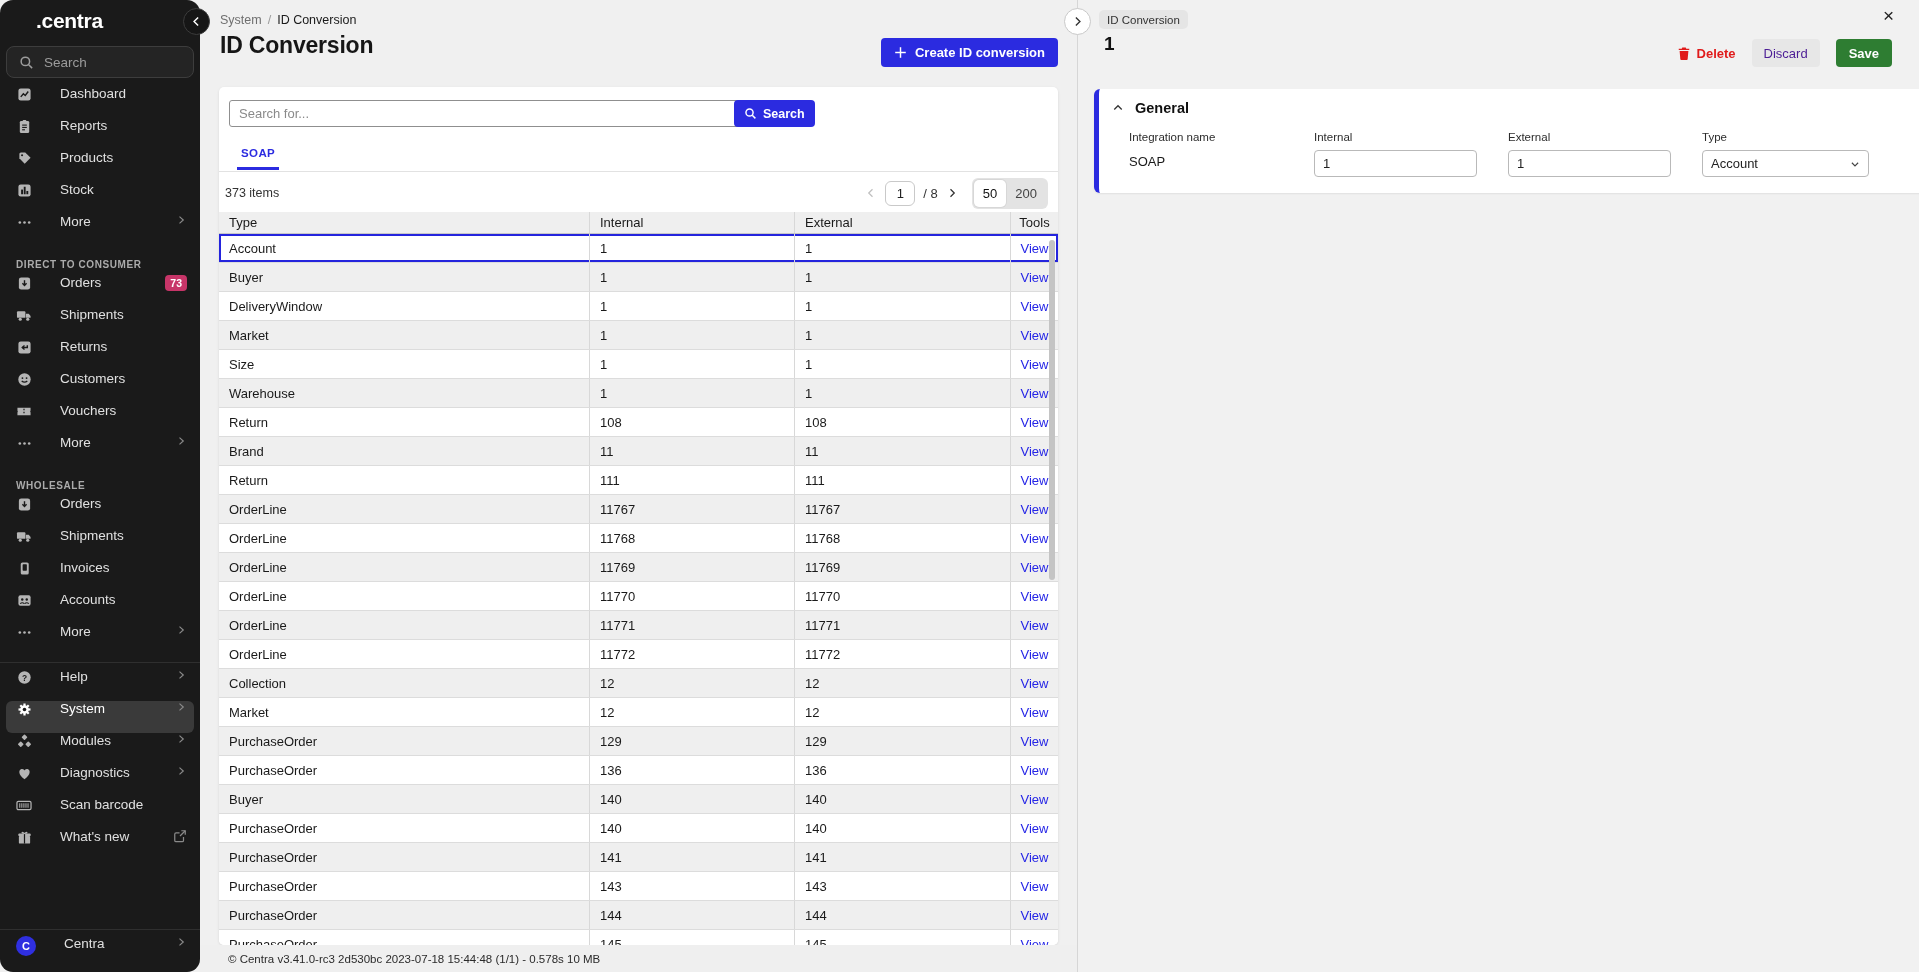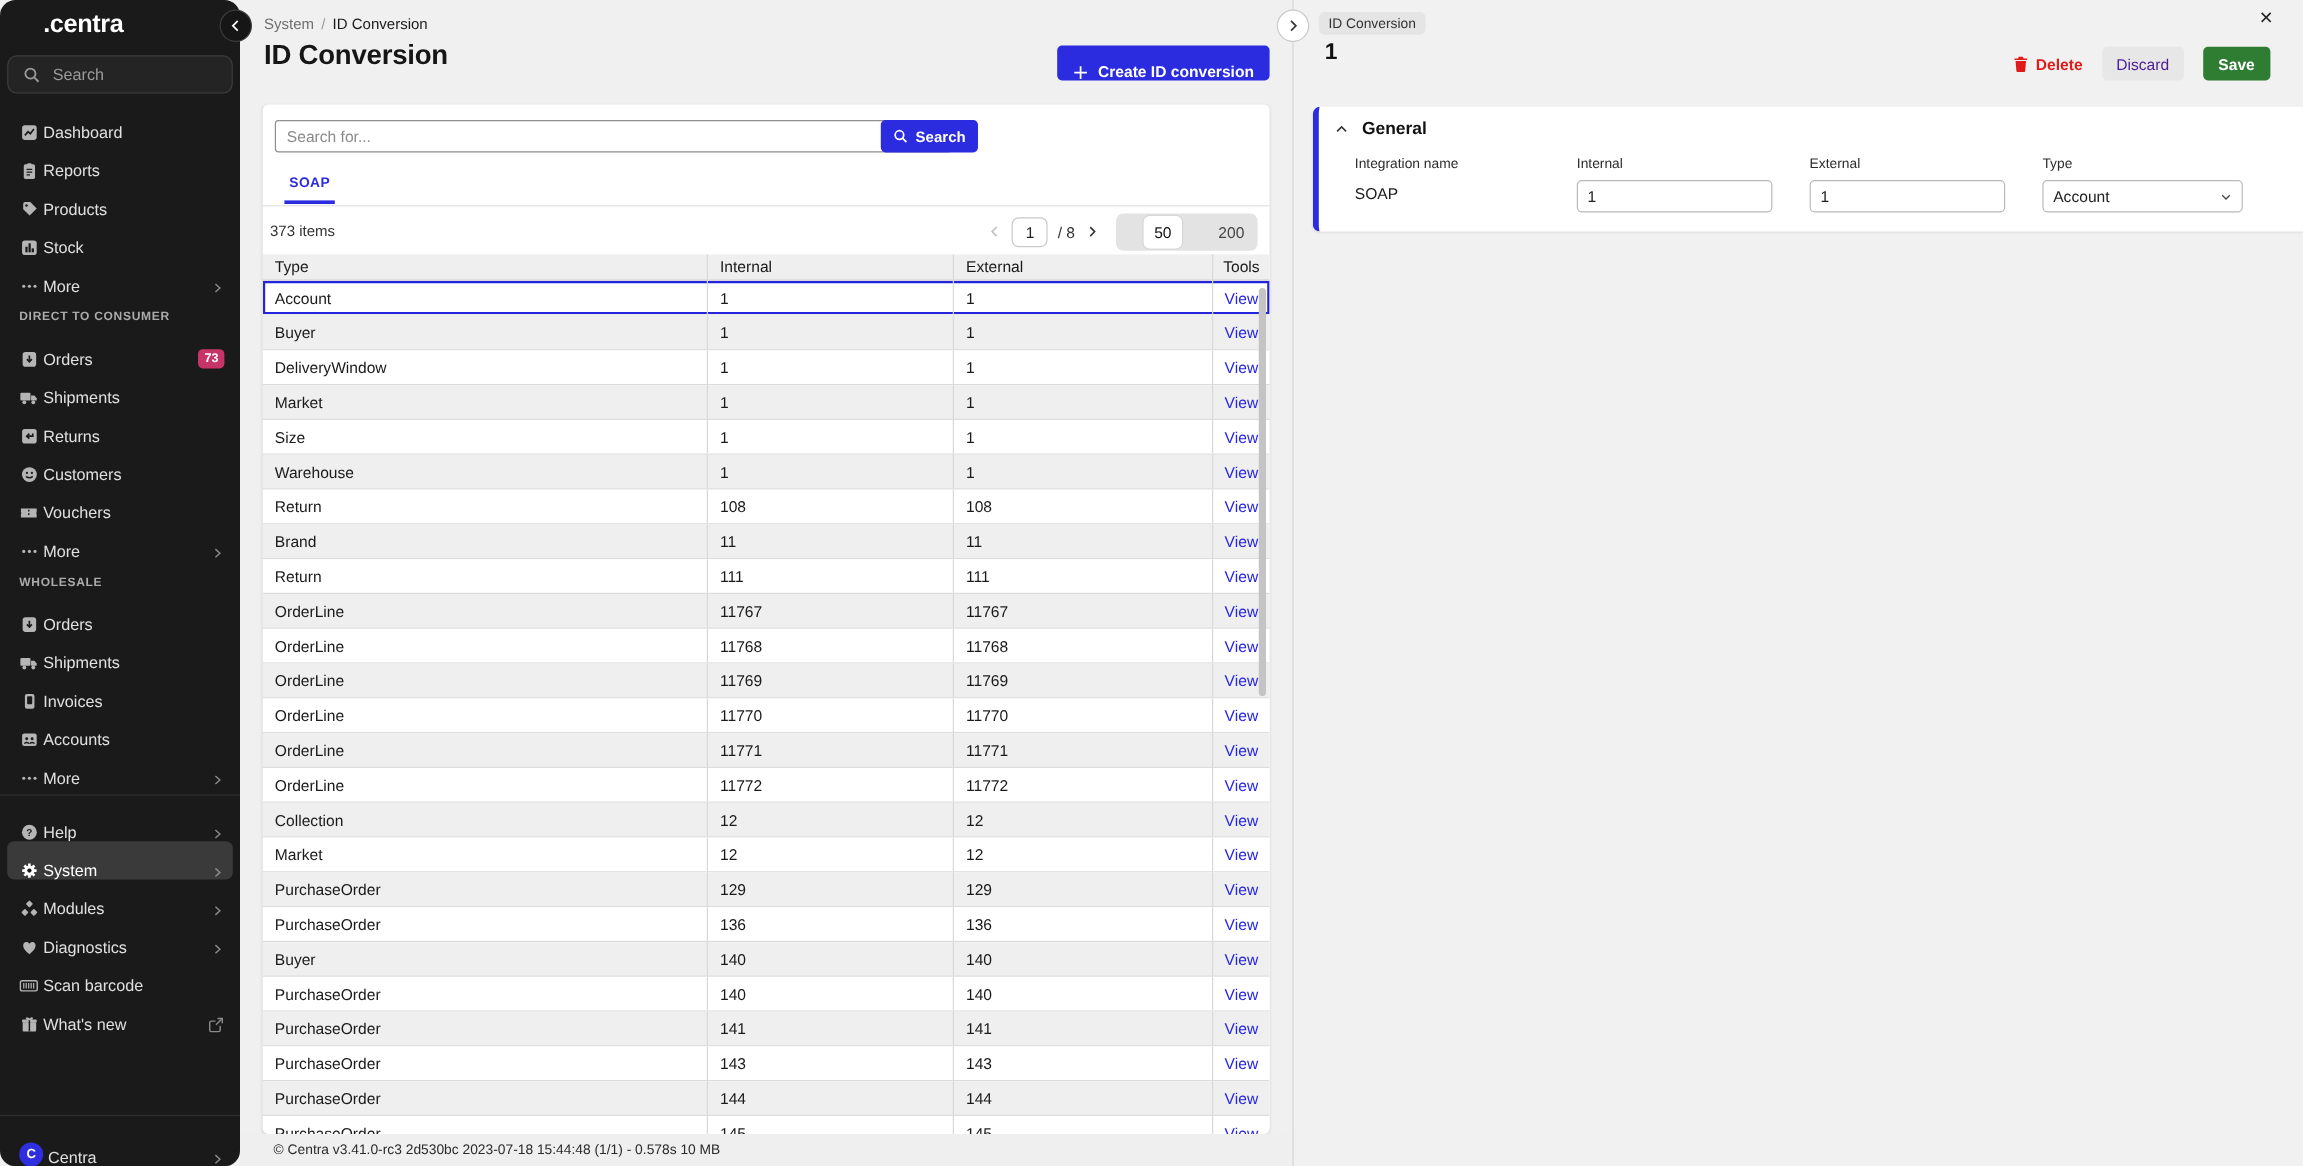--- a/index.html
+++ b/index.html
@@ -8,21 +8,21 @@
          --accent:#2b2be0; --save:#2e7d32; --del:#e01b1b; --badge:#c73568; }
 
   
   .sidebar { position:absolute; left:0; top:0; bottom:0; width:200px; background:#1a1a1a; z-index:5;border-radius:13px; }
   .collapse-btn { position:absolute; left:183px; top:8px; width:27px; height:27px; border-radius:50%;
                   background:#161616; border:1px solid #3c3c3c; display:flex; align-items:center; justify-content:center; z-index:9; cursor:pointer; }
   .logo { padding:9px 0 0 36px; font-size:21px; font-weight:bold; color:#fff; letter-spacing:-0.3px; }
   .sb-search { margin:13px 6px 0; height:32px; background:#242424; border:1px solid #3d3d3d; border-radius:8px;
                display:flex; align-items:center; gap:10px; padding:0 12px; color:#9c9c9c; font-size:13.5px; cursor:pointer; }
   .sb-nav { margin-top:8px; }
-  .sb-item { height:32px; display:flex; align-items:flex-end; padding:0 13px 0 16px; gap:4px;
+  .sb-item { height:32px; display:flex; align-items:flex-start; padding:0 13px 0 16px; gap:28px;
              font-size:13.5px; color:#e0e0e0; cursor:pointer; position:relative; }
   .sb-item .icon { width:16px; height:16px; display:flex; align-items:center; justify-content:center; color:#b5b5b5; flex:none; }
   .sb-item .lbl { flex:1; white-space:nowrap; }
   .sb-item.selected { background:#3a3a3a; border-radius:6px; margin:0 6px; padding:0 7px 0 10px; color:#fff; }
   .sb-item.selected .icon { color:#fff; }
   .sb-chevron { color:#8a8a8a; display:flex; }
   .sb-badge { background:var(--badge); color:#fff; font-size:10.5px; font-weight:bold; border-radius:4px; padding:2px 5px; }
   .sb-header { padding:13px 16px 5px; font-size:10px; font-weight:bold; letter-spacing:0.6px; color:#ababab; }
   .sb-divider { height:1px; background:#2f2f2f; margin:6px 0; }
   .sb-bottom { position:absolute; left:0; right:0; bottom:0; }
@@ -30,41 +30,41 @@
   .avatar { width:20px; height:20px; border-radius:50%; background:#2f2fe0; color:#fff; font-size:11px; font-weight:bold;
             display:flex; align-items:center; justify-content:center; flex:none; }
 
   
   .main { position:absolute; left:200px; top:0; width:877px; bottom:0; }
   .breadcrumb { position:absolute; left:20px; top:13px; font-size:12.5px; color:#6f6f6f; }
   .breadcrumb .sep { color:#9a9a9a; margin:0 6px; }
   .breadcrumb .current { color:#1a1a1a; }
   .page-title { position:absolute; left:20px; top:32px; font-size:23px; font-weight:800; color:#161616; letter-spacing:-0.2px; }
   .create-btn { position:absolute; right:19px; top:38px; height:29px; background:var(--accent); color:#fff; border:none;
-                border-radius:4px; font-size:13px; font-weight:600; display:flex; align-items:flex-end; gap:8px; padding:0 13px;
+                border-radius:4px; font-size:13px; font-weight:600; display:flex; align-items:center; gap:8px; padding:0 13px;
                 font-family:inherit; cursor:pointer; }
   .card { position:absolute; left:19px; right:19px; top:87px; bottom:27px; background:#fff; border-radius:5px;
           box-shadow:0 1px 3px rgba(0,0,0,.10); overflow:hidden; }
   .search-input { position:absolute; left:10px; top:13px; width:564px; height:27px; border:1px solid #8f8f8f;
                   border-radius:3px; font-size:13px; padding:0 9px; font-family:inherit; color:#222; outline:none; }
   .search-input::placeholder { color:#8a8a8a; }
   .search-btn { position:absolute; left:515px; top:13px; height:27px; background:var(--accent); color:#fff; border:none;
                 border-radius:4px; font-size:12.5px; font-weight:600; display:flex; align-items:center; gap:6px; padding:0 10px;
                 font-family:inherit; cursor:pointer; }
   .tabs { position:absolute; left:0; right:0; top:54px; height:31px; border-bottom:1px solid #e2e2e2; }
   .tab { position:absolute; left:18px; top:6px; padding:0 4px 8px; color:var(--accent); font-size:11.5px; font-weight:bold;
          letter-spacing:0.4px; border-bottom:3px solid var(--accent); cursor:pointer; }
   .items-count { position:absolute; left:6px; top:99px; font-size:12.5px; color:#333; }
   .pager { position:absolute; right:10px; top:93px; height:26px; display:flex; align-items:center; gap:8px; }
   .pg-chev { display:flex; align-items:center; cursor:pointer; }
   .pg-input { width:30px; height:25px; border:1px solid #c9c9c9; border-radius:6px; text-align:center; font-size:13px;
               font-family:inherit; color:#222; outline:none; }
   .pg-of { font-size:13px; color:#333; }
   .size-toggle { display:flex; background:#e3e3e3; border-radius:6px; padding:2px; margin-left:6px; }
-  .size-opt { font-size:13px; color:#444; padding:6px 9px; border-radius:5px; cursor:pointer;margin-left:21px; }
+  .size-opt { font-size:13px; color:#444; padding:6px 9px; border-radius:5px; cursor:pointer; }
   .size-opt.active { background:#fff; color:#111; box-shadow:0 0 0 1px #d7d7d7; }
   .tbl { position:absolute; left:0; right:0; top:125px; }
   .tr { display:grid; grid-template-columns:371px 205px 216px 1fr; }
   .tr.head { height:22px; background:#efefef; border-bottom:1px solid #c8c8c8; }
   .tr.head .td { font-size:13px; color:#1a1a1a; }
   .td { padding-left:10px; display:flex; align-items:center; font-size:13px; color:#1a1a1a;
         border-right:1px solid #d8d8d8; overflow:hidden; white-space:nowrap; }
   .td:last-child { border-right:none; justify-content:center; padding-left:0; }
   .tr.row { height:29px; border-bottom:1px solid #dcdcdc; background:#fff; cursor:pointer; }
   .tr.row.alt { background:#efefef; }

